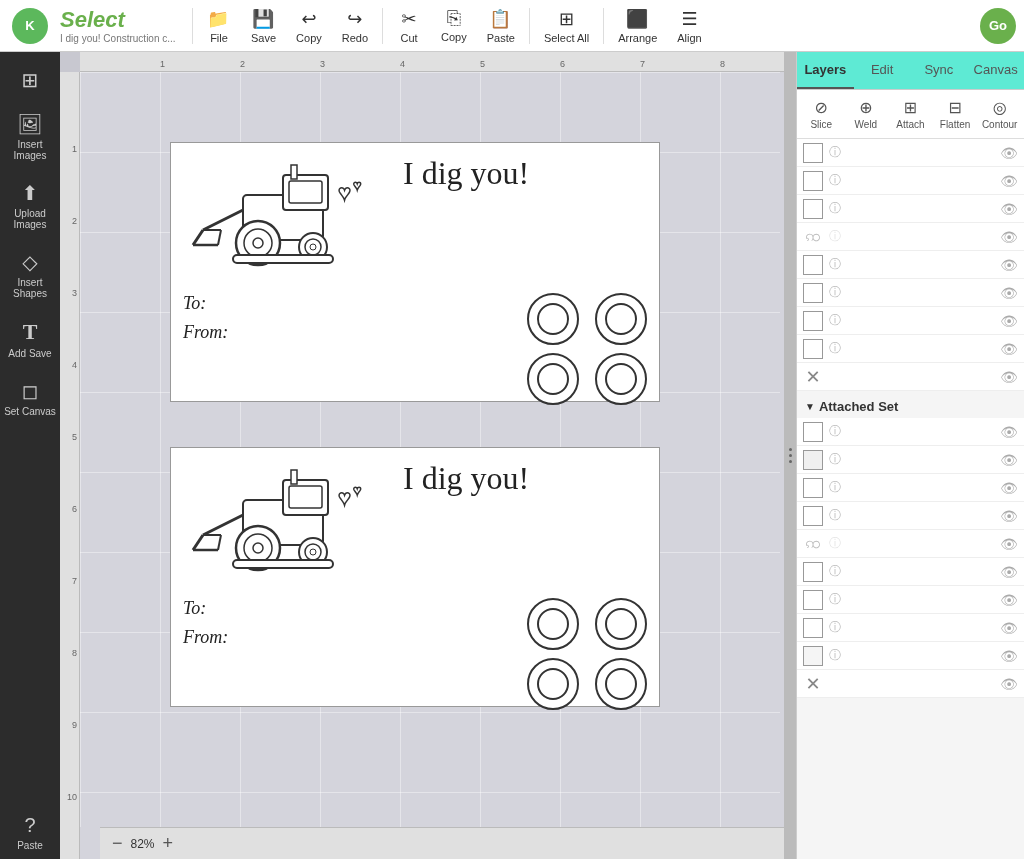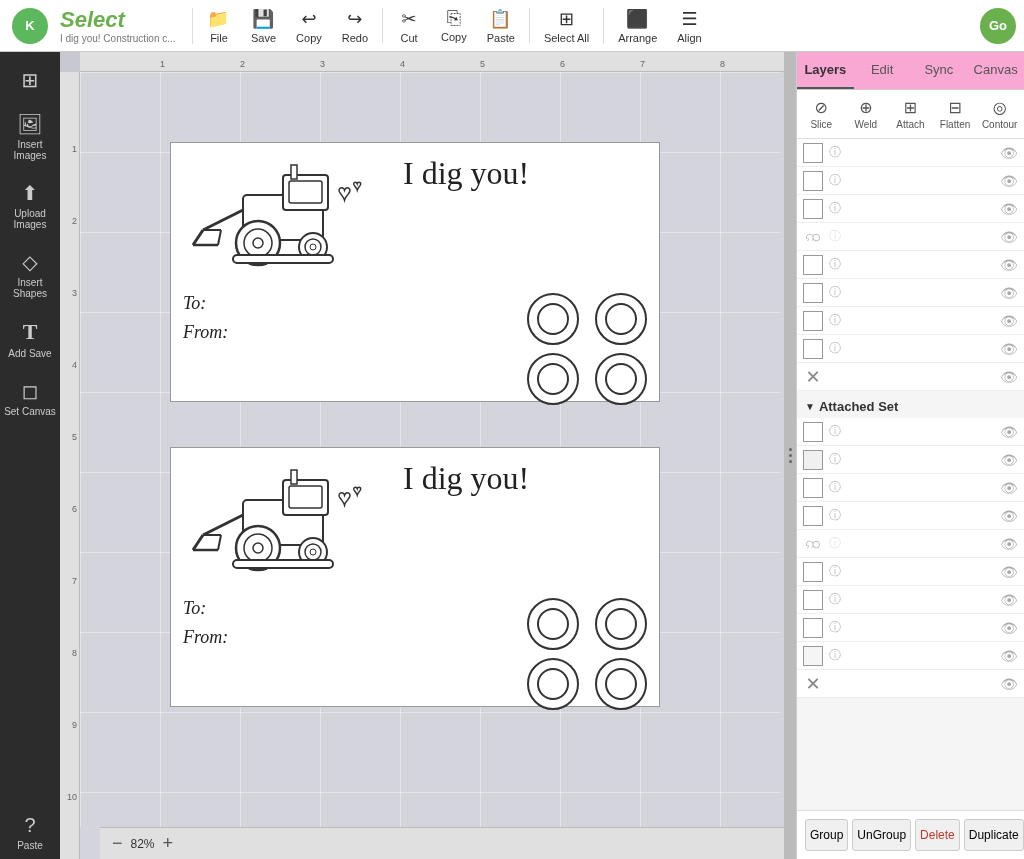--- a/index.html
+++ b/index.html
@@ -185,21 +185,21 @@
       display: flex;
       flex-direction: column;
       flex-shrink: 0;
       border-left: 1px solid #ccc;
     }
 
     
     #right-tabs {
       display: flex;
       border-bottom: 1px solid #ccc;
-      background: #f9a8d4;
+      background: #5eead4;
     }
     .rtab {
       flex: 1; padding: 10px 4px; text-align: center;
       font-size: 13px; cursor: pointer; color: #555;
       border-bottom: 2px solid transparent;
     }
     .rtab.active { color: #333; border-bottom: 2px solid #555; font-weight: bold; }
 
     
     #ops-row {
@@ -718,21 +718,15 @@
         <div class="layer-spacer"></div>
         <div class="layer-eye">👁</div>
       </div>
       <div class="layer-row">
         <div class="layer-thumb-x" style="font-size:18px;color:#888;">✕</div>
         <div class="layer-spacer"></div>
         <div class="layer-eye">👁</div>
       </div>
     </div>
 
-    <div id="right-bottom">
-      <button class="action-btn">Group</button>
-      <button class="action-btn">UnGroup</button>
-      <button class="action-btn danger">Delete</button>
-      <button class="action-btn">Duplicate</button>
-    </div>
   </div>
 
 </div>
 
 </body></html>

